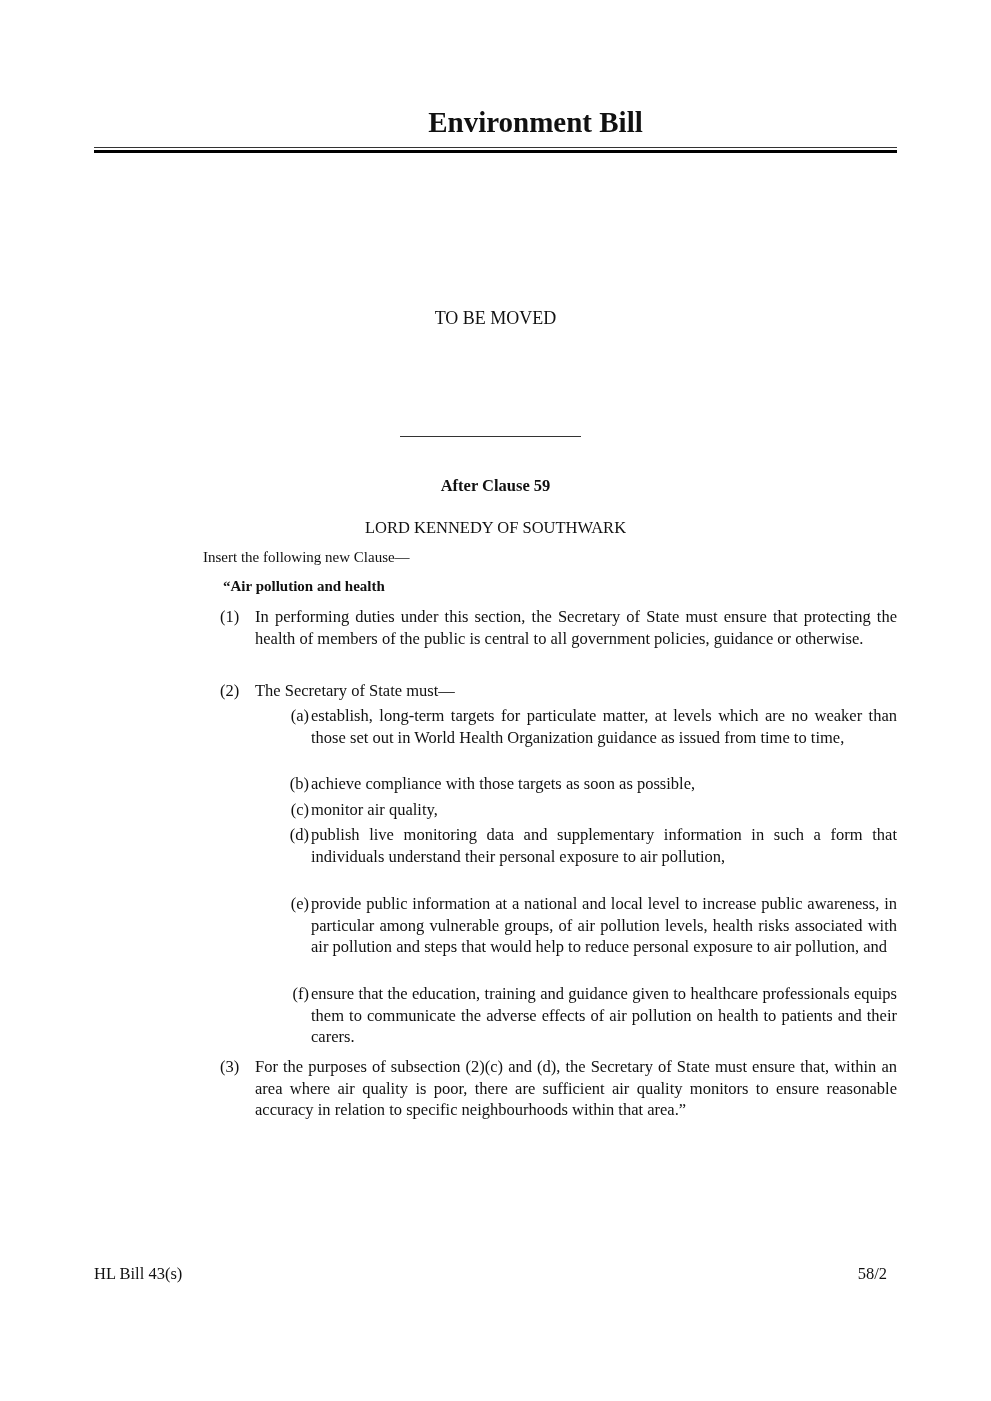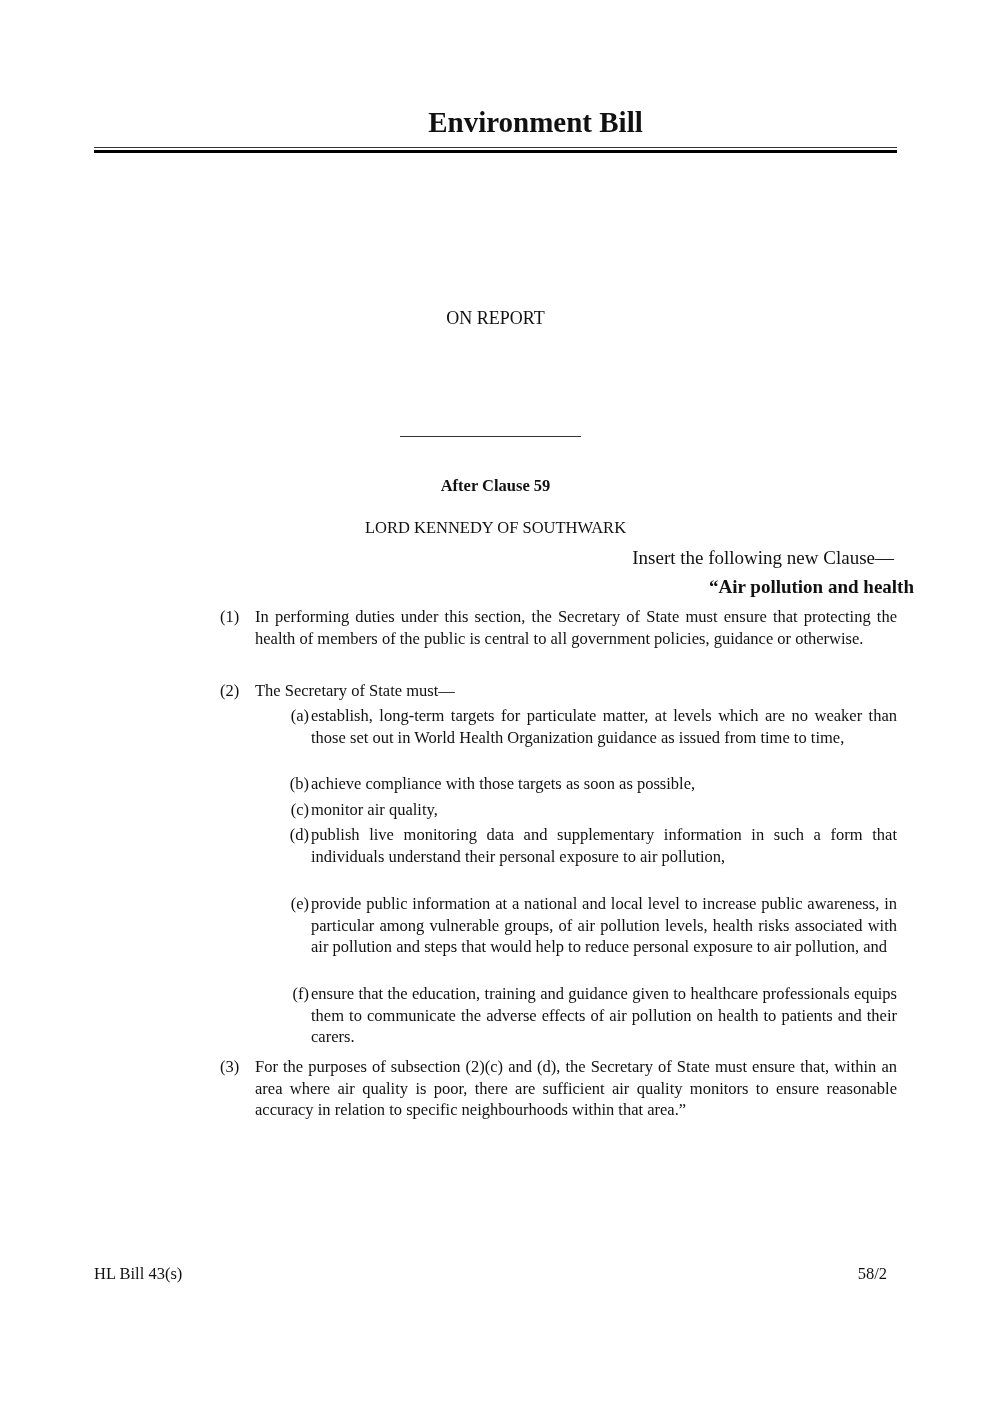--- a/index.html
+++ b/index.html
@@ -7,41 +7,41 @@
          font-family: "Liberation Serif", "DejaVu Serif", serif; color: #111; }
   .title { position: absolute; top: 106px; left: 0; width: 991px; text-align: center;
            font-size: 29px; font-weight: bold; margin-left: 40px; }
   .rule-thin { position: absolute; top: 147px; left: 94px; width: 803px; height: 1px; background: #333; }
   .rule-thick { position: absolute; top: 150px; left: 94px; width: 803px; height: 3px; background: #000; }
   .heading-block { position: absolute; top: 305px; left: 0; width: 991px; text-align: center; font-size: 18px; }
   .heading-block div { height: 37px; line-height: 26px; }
   .short-rule { position: absolute; top: 436px; left: 400px; width: 181px; height: 1px; background: #333; }
   .after-clause { position: absolute; top: 476px; left: 0; width: 991px; text-align: center; font-size: 16.5px; font-weight: bold; }
   .mover { position: absolute; top: 518px; left: 0; width: 991px; text-align: center; font-size: 16.5px; }
-  .body-text { position: absolute; left: 194px; width: 700px; font-size: 19px; line-height: 21.5px; text-align: right; }
+  .body-text { position: absolute; left: 203px; width: 700px; font-size: 15px; line-height: 21.5px; }
   .insert { top: 547px; }
   .clause-title { top: 576px; font-weight: bold; margin-left: 20px; }
   .sub { position: absolute; left: 220px; width: 677px; font-size: 16.5px; line-height: 21.5px; }
   .sub .num { position: absolute; left: 0; width: 30px; }
   .sub .txt { margin-left: 35px; text-align: justify; text-align-last: left; }
   .para { position: absolute; left: 275px; width: 622px; font-size: 16.5px; line-height: 21.5px; }
   .para .num { position: absolute; right: 588px; text-align: right; }
   .para .txt { margin-left: 36px; text-align: justify; text-align-last: left; }
   .footer-left { position: absolute; top: 1264px; left: 94px; font-size: 16.5px; }
   .footer-right { position: absolute; top: 1264px; right: 104px; font-size: 16.5px; }
 </style>
 </head>
 <body>
 
 <div class="title">Environment Bill</div>
 <div class="rule-thin"></div>
 <div class="rule-thick"></div>
 
 <div class="heading-block">
-  <div>ON REPORT</div>
+  <div>TO BE MOVED</div>
 </div>
 <div class="short-rule"></div>
 
 <div class="after-clause">After Clause 59</div>
 <div class="mover">LORD KENNEDY OF SOUTHWARK</div>
 
 <div class="body-text insert">Insert the following new Clause—</div>
 <div class="body-text clause-title">“Air pollution and health</div>
 
 <div class="sub" style="top:606px;">

